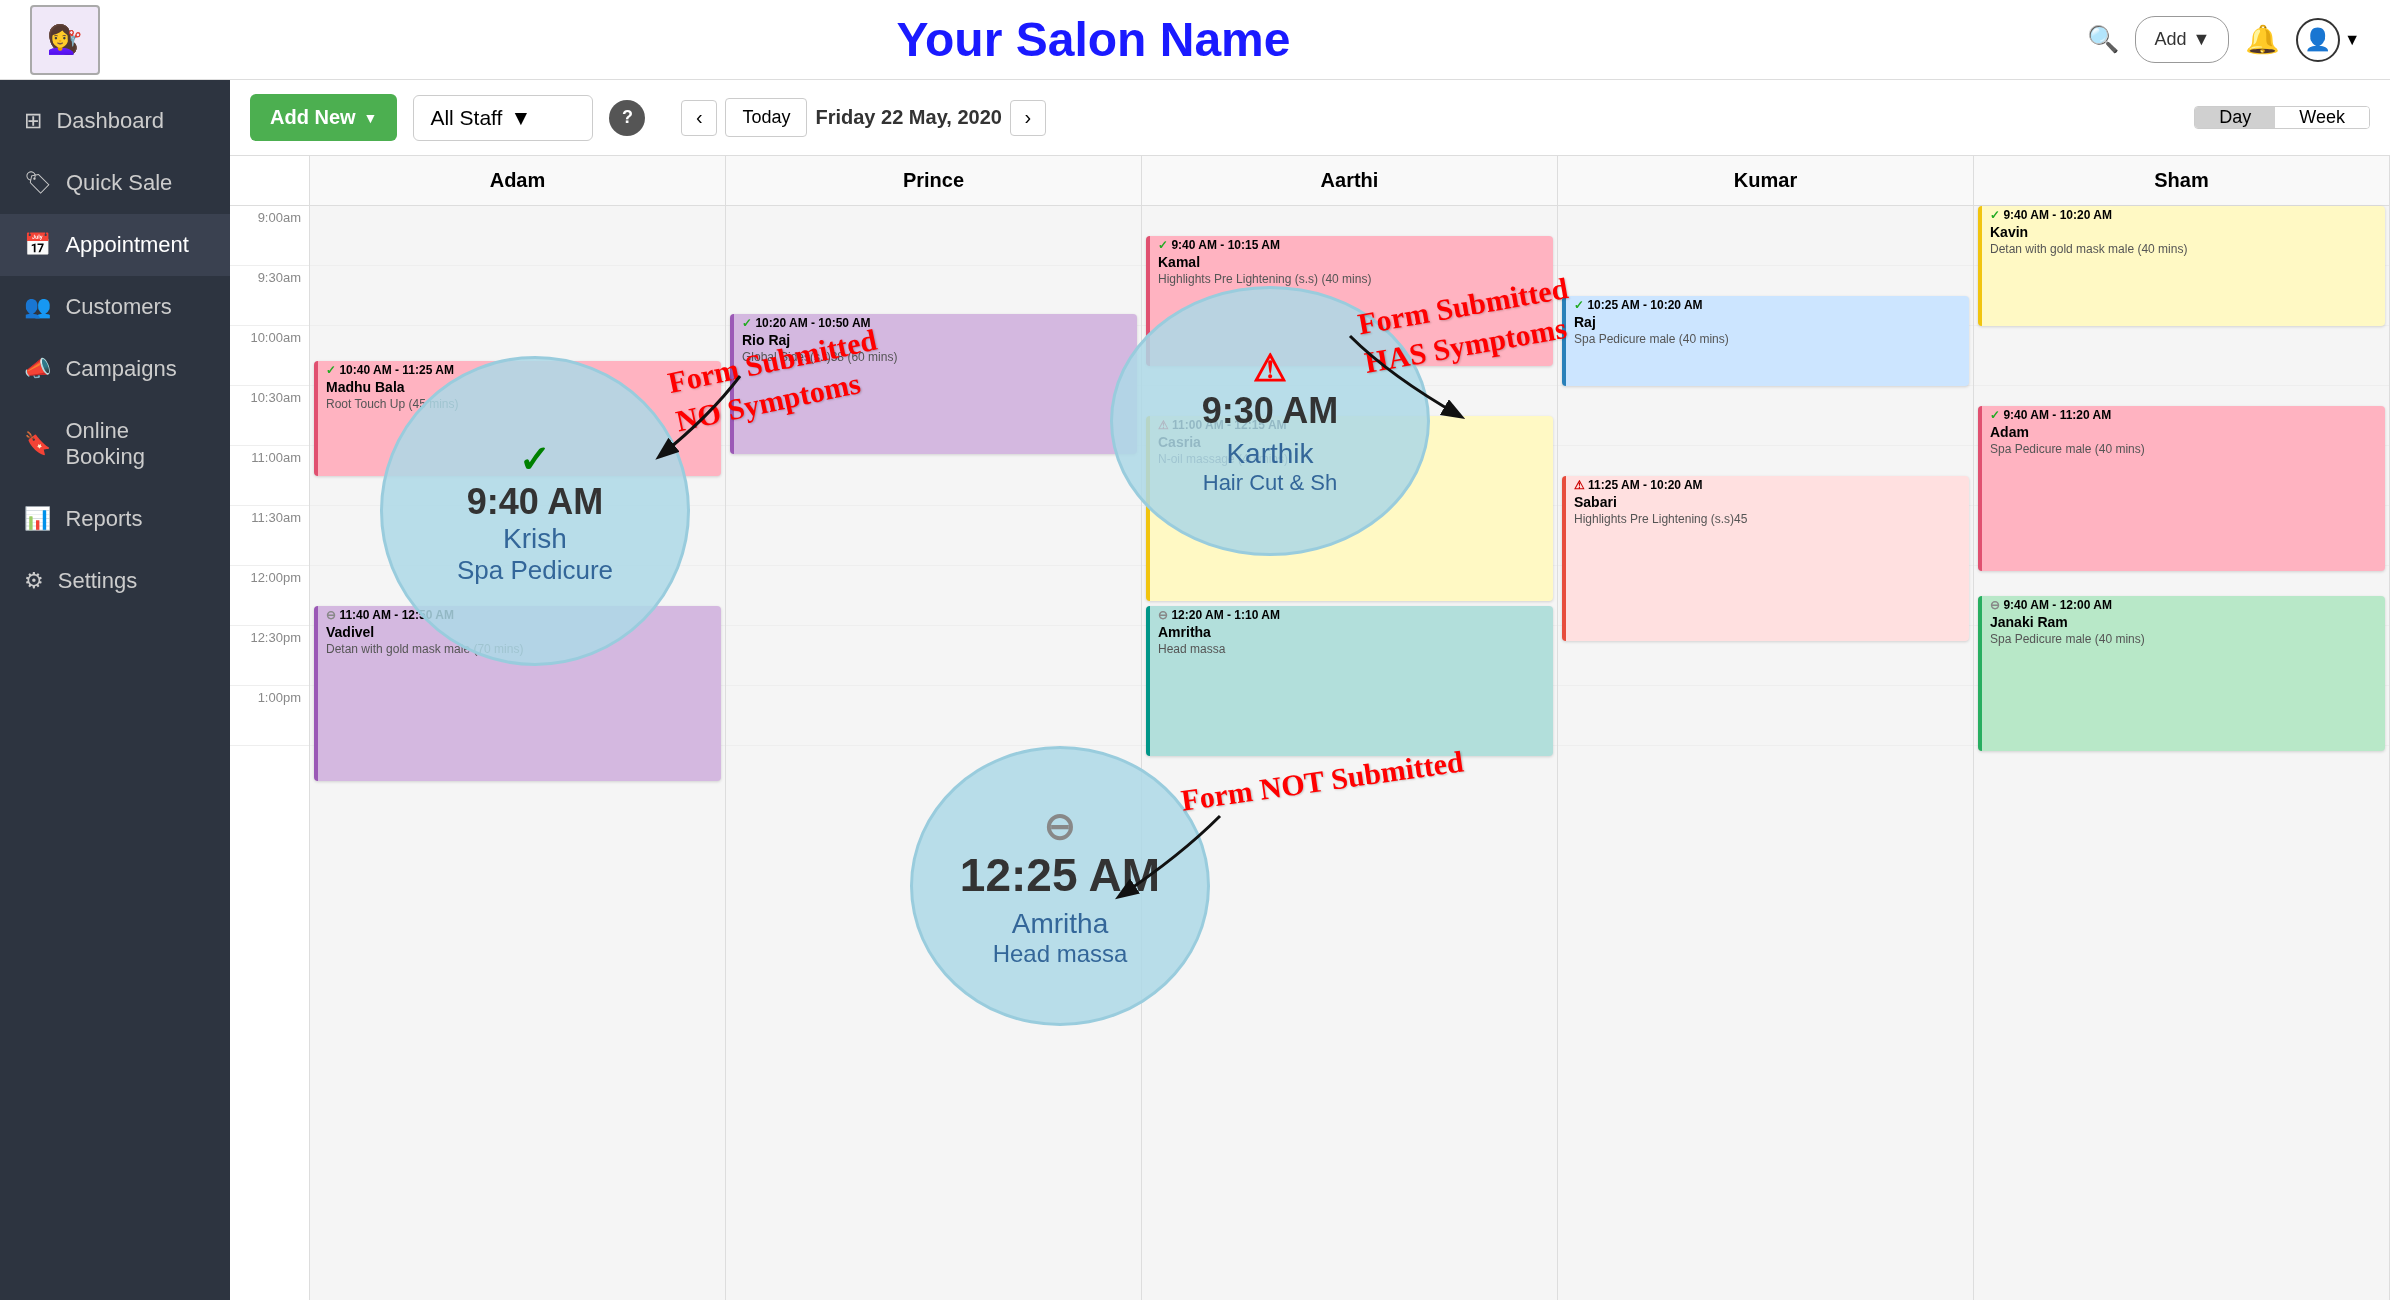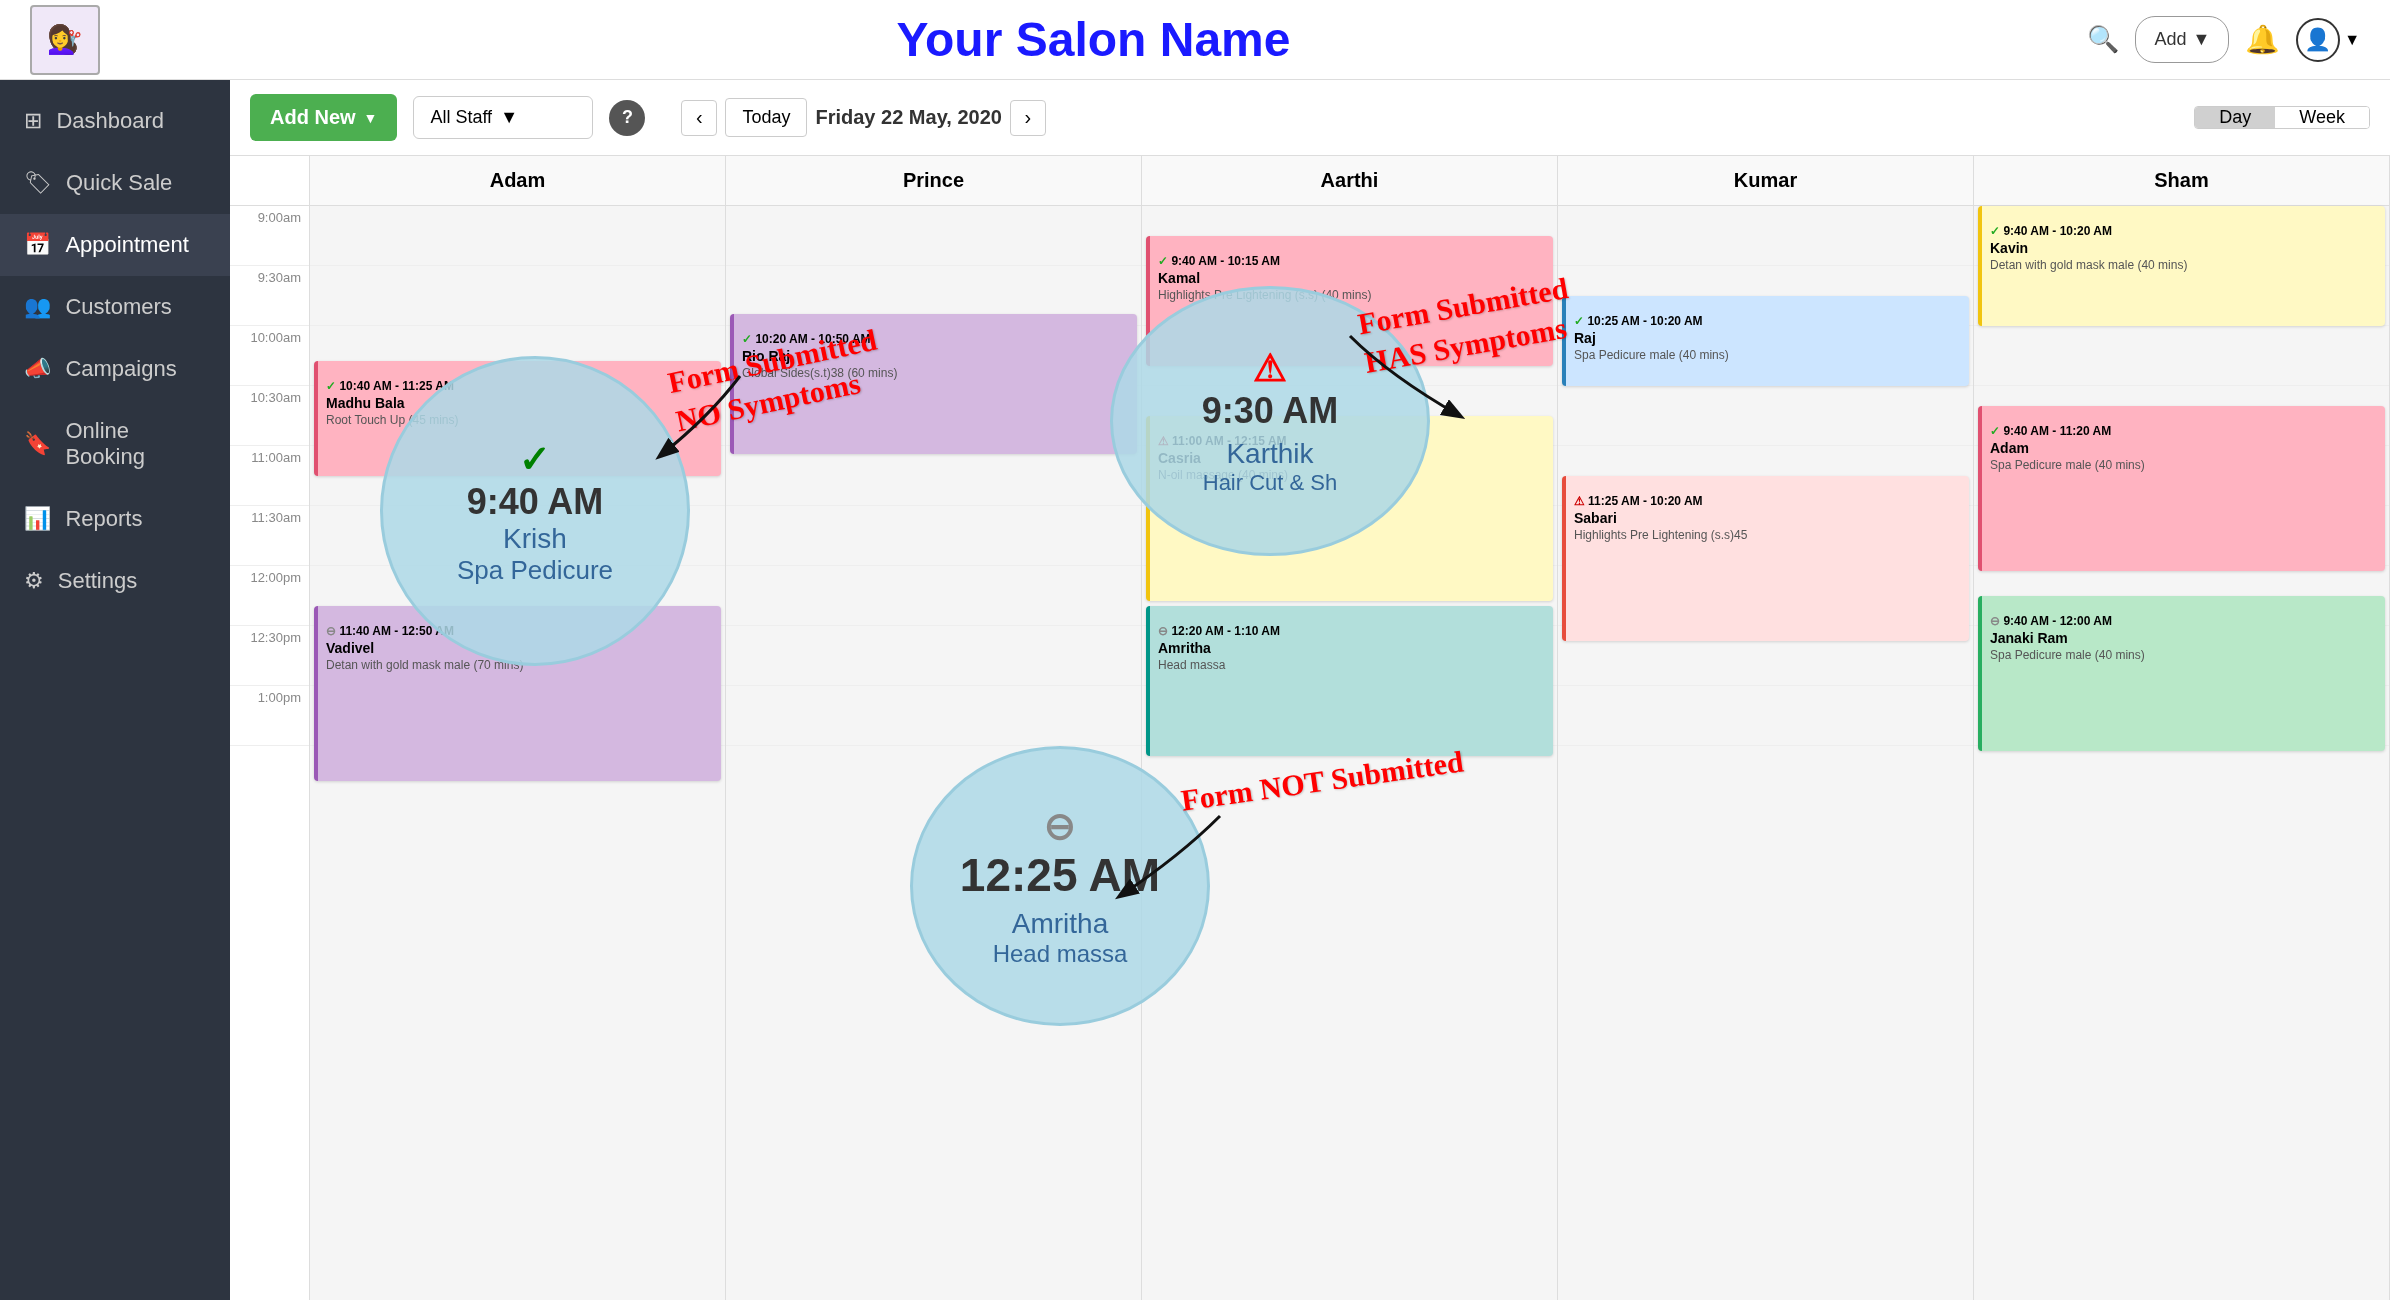--- a/index.html
+++ b/index.html
@@ -57,21 +57,21 @@
     }
     .add-new-btn {
       display: flex; align-items: center; gap: 8px;
       background: #4CAF50; color: #fff; border: none; border-radius: 6px;
       padding: 12px 20px; font-size: 20px; cursor: pointer; font-weight: bold;
     }
     .add-new-btn .dropdown-arrow { font-size: 14px; }
     .staff-select {
       display: flex; align-items: flex-start; gap: 8px;
       border: 1px solid #ccc; border-radius: 6px; padding: 10px 16px;
-      font-size: 18px; cursor: pointer; background: #fff; min-width: 180px;
+      font-size: 21px; cursor: pointer; background: #fff; min-width: 180px;
     }
     .help-icon {
       width: 36px; height: 36px; border-radius: 50%; background: #555; color: #fff;
       display: flex; align-items: center; justify-content: center; font-size: 18px; font-weight: bold; cursor: pointer;
     }
     .nav-group { display: flex; align-items: center; gap: 8px; margin-left: 20px; }
     .nav-arrow-btn {
       border: 1px solid #ccc; border-radius: 4px; background: #fff;
       width: 36px; height: 36px; font-size: 20px; cursor: pointer; display: flex; align-items: center; justify-content: center;
     }
@@ -100,21 +100,21 @@
     .staff-header {
       height: 50px; border-bottom: 1px solid #ddd; display: flex; align-items: center;
       justify-content: center; font-size: 20px; font-weight: bold; background: #f9f9f9; flex-shrink: 0;
     }
     .staff-body { flex: 1; position: relative; }
     .time-row { height: 60px; border-bottom: 1px solid #eee; }
 
     
     .appt-block {
       position: absolute; left: 4px; right: 4px;
-      border-radius: 4px; padding: 18px 8px; font-size: 13px; overflow: hidden;
+      border-radius: 4px; padding: 2px 8px; font-size: 13px; overflow: hidden;
       box-shadow: 0 1px 3px rgba(0,0,0,0.15);
     }
     .appt-time { font-weight: bold; font-size: 12px; }
     .appt-name { font-weight: bold; font-size: 14px; margin-top: 2px; }
     .appt-service { font-size: 12px; color: #555; margin-top: 2px; }
     .check-green { color: #22aa22; }
     .warn-red { color: #cc0000; }
     .minus-gray { color: #888; }
 
     

